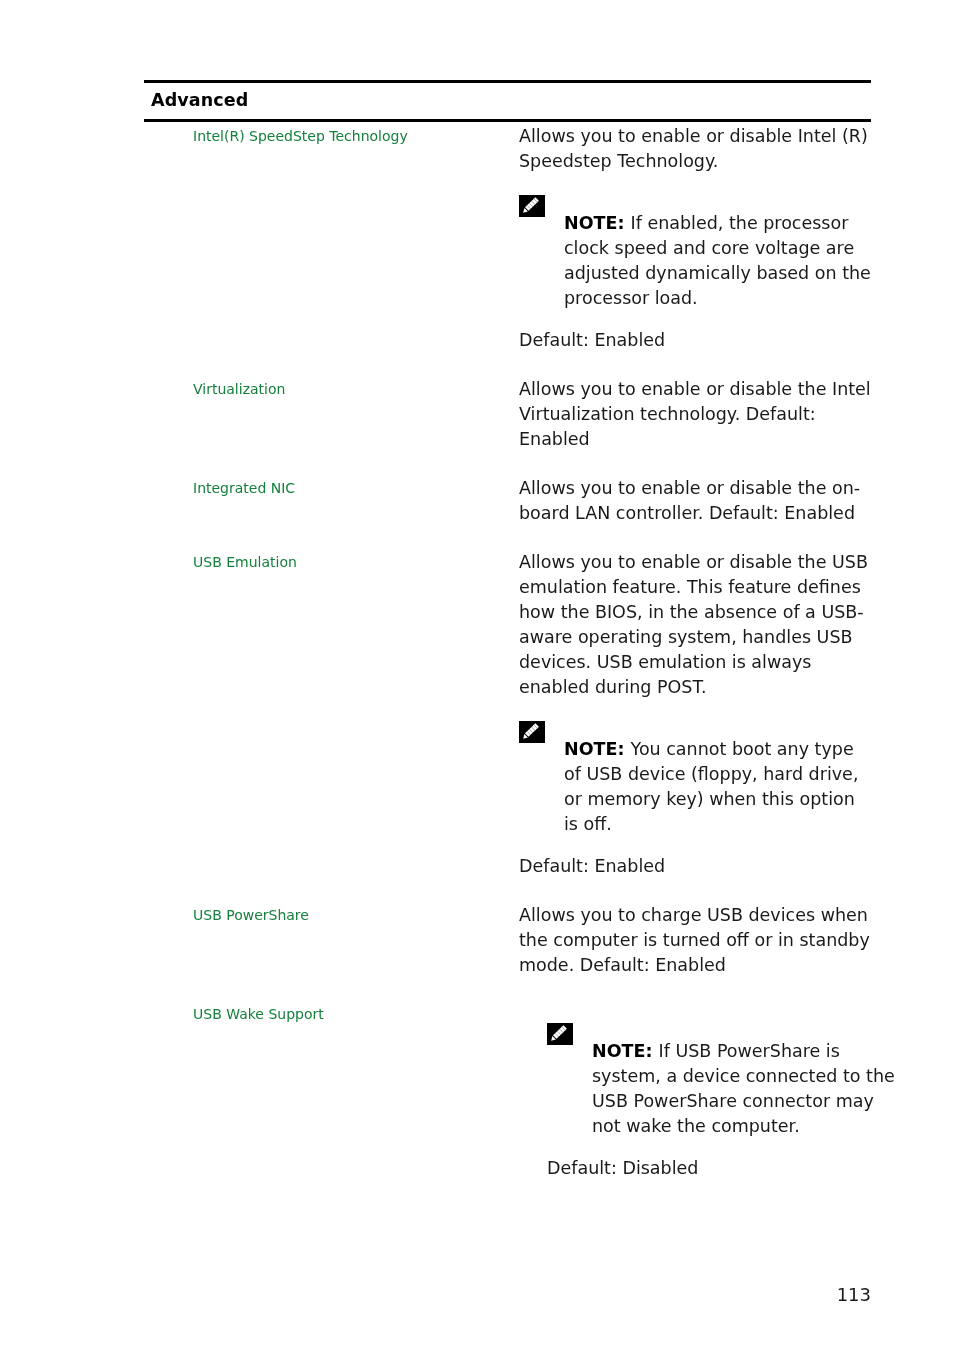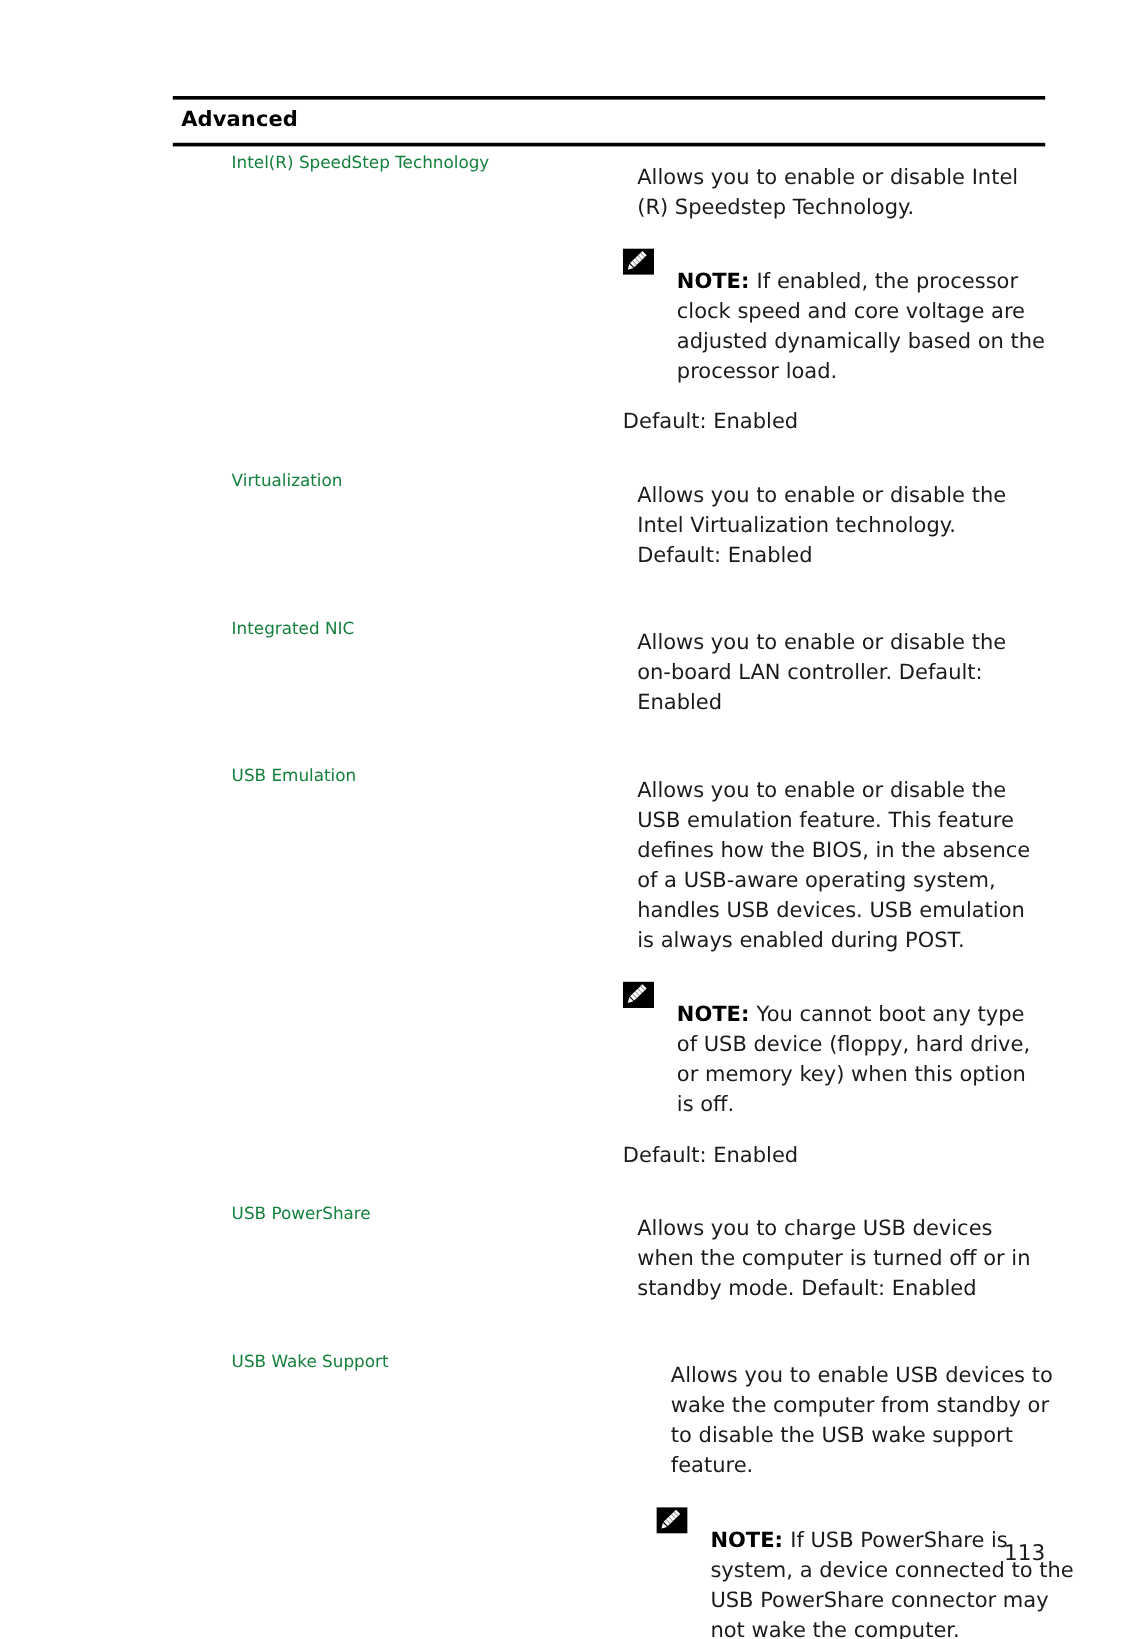--- a/index.html
+++ b/index.html
@@ -67,21 +67,21 @@
     line-height: 25px;
     color: #15803d;
   }
   .col-desc {
     width: 352px;
     flex: 0 0 352px;
     font-size: 17.5px;
     line-height: 25px;
     color: #1a1a1a;
   }
-  .desc-para { margin: 12px; }
+  .desc-para { margin: 0; }
 
   
   .note {
     display: flex;
     align-items: flex-start;
     margin-top: 17px;
     margin-bottom: 17px;
   }
   .note-icon {
     flex: 0 0 26px;
@@ -204,21 +204,20 @@
     <div class="row">
       <div class="col-name">USB PowerShare</div>
       <div class="col-desc">
         <p class="desc-para">Allows you to charge USB devices when the computer is turned off or in standby mode. Default: Enabled</p>
       </div>
     </div>
 
     <div class="row">
       <div class="col-name">USB Wake Support</div>
       <div class="col-desc">
-        <p class="desc-para">Allows you to enable USB devices to wake the computer from standby or to disable the USB wake support feature.</p>
         <div class="note">
           <span class="note-icon">
             <svg viewBox="0 0 26 22" width="26" height="22" xmlns="http://www.w3.org/2000/svg">
               <rect x="0" y="0" width="26" height="22" fill="#000000"></rect>
               <g fill="#ffffff">
                 <polygon points="4.2,17.8 5.4,12.9 8.9,16.4"></polygon>
                 <polygon points="6.0,12.2 16.4,2.2 19.9,5.7 9.5,15.7"></polygon>
               </g>
               <g stroke="#9a9a9a" stroke-width="0.85" fill="none">
                 <line x1="8.2" y1="10.4" x2="11.6" y2="13.9"></line>

